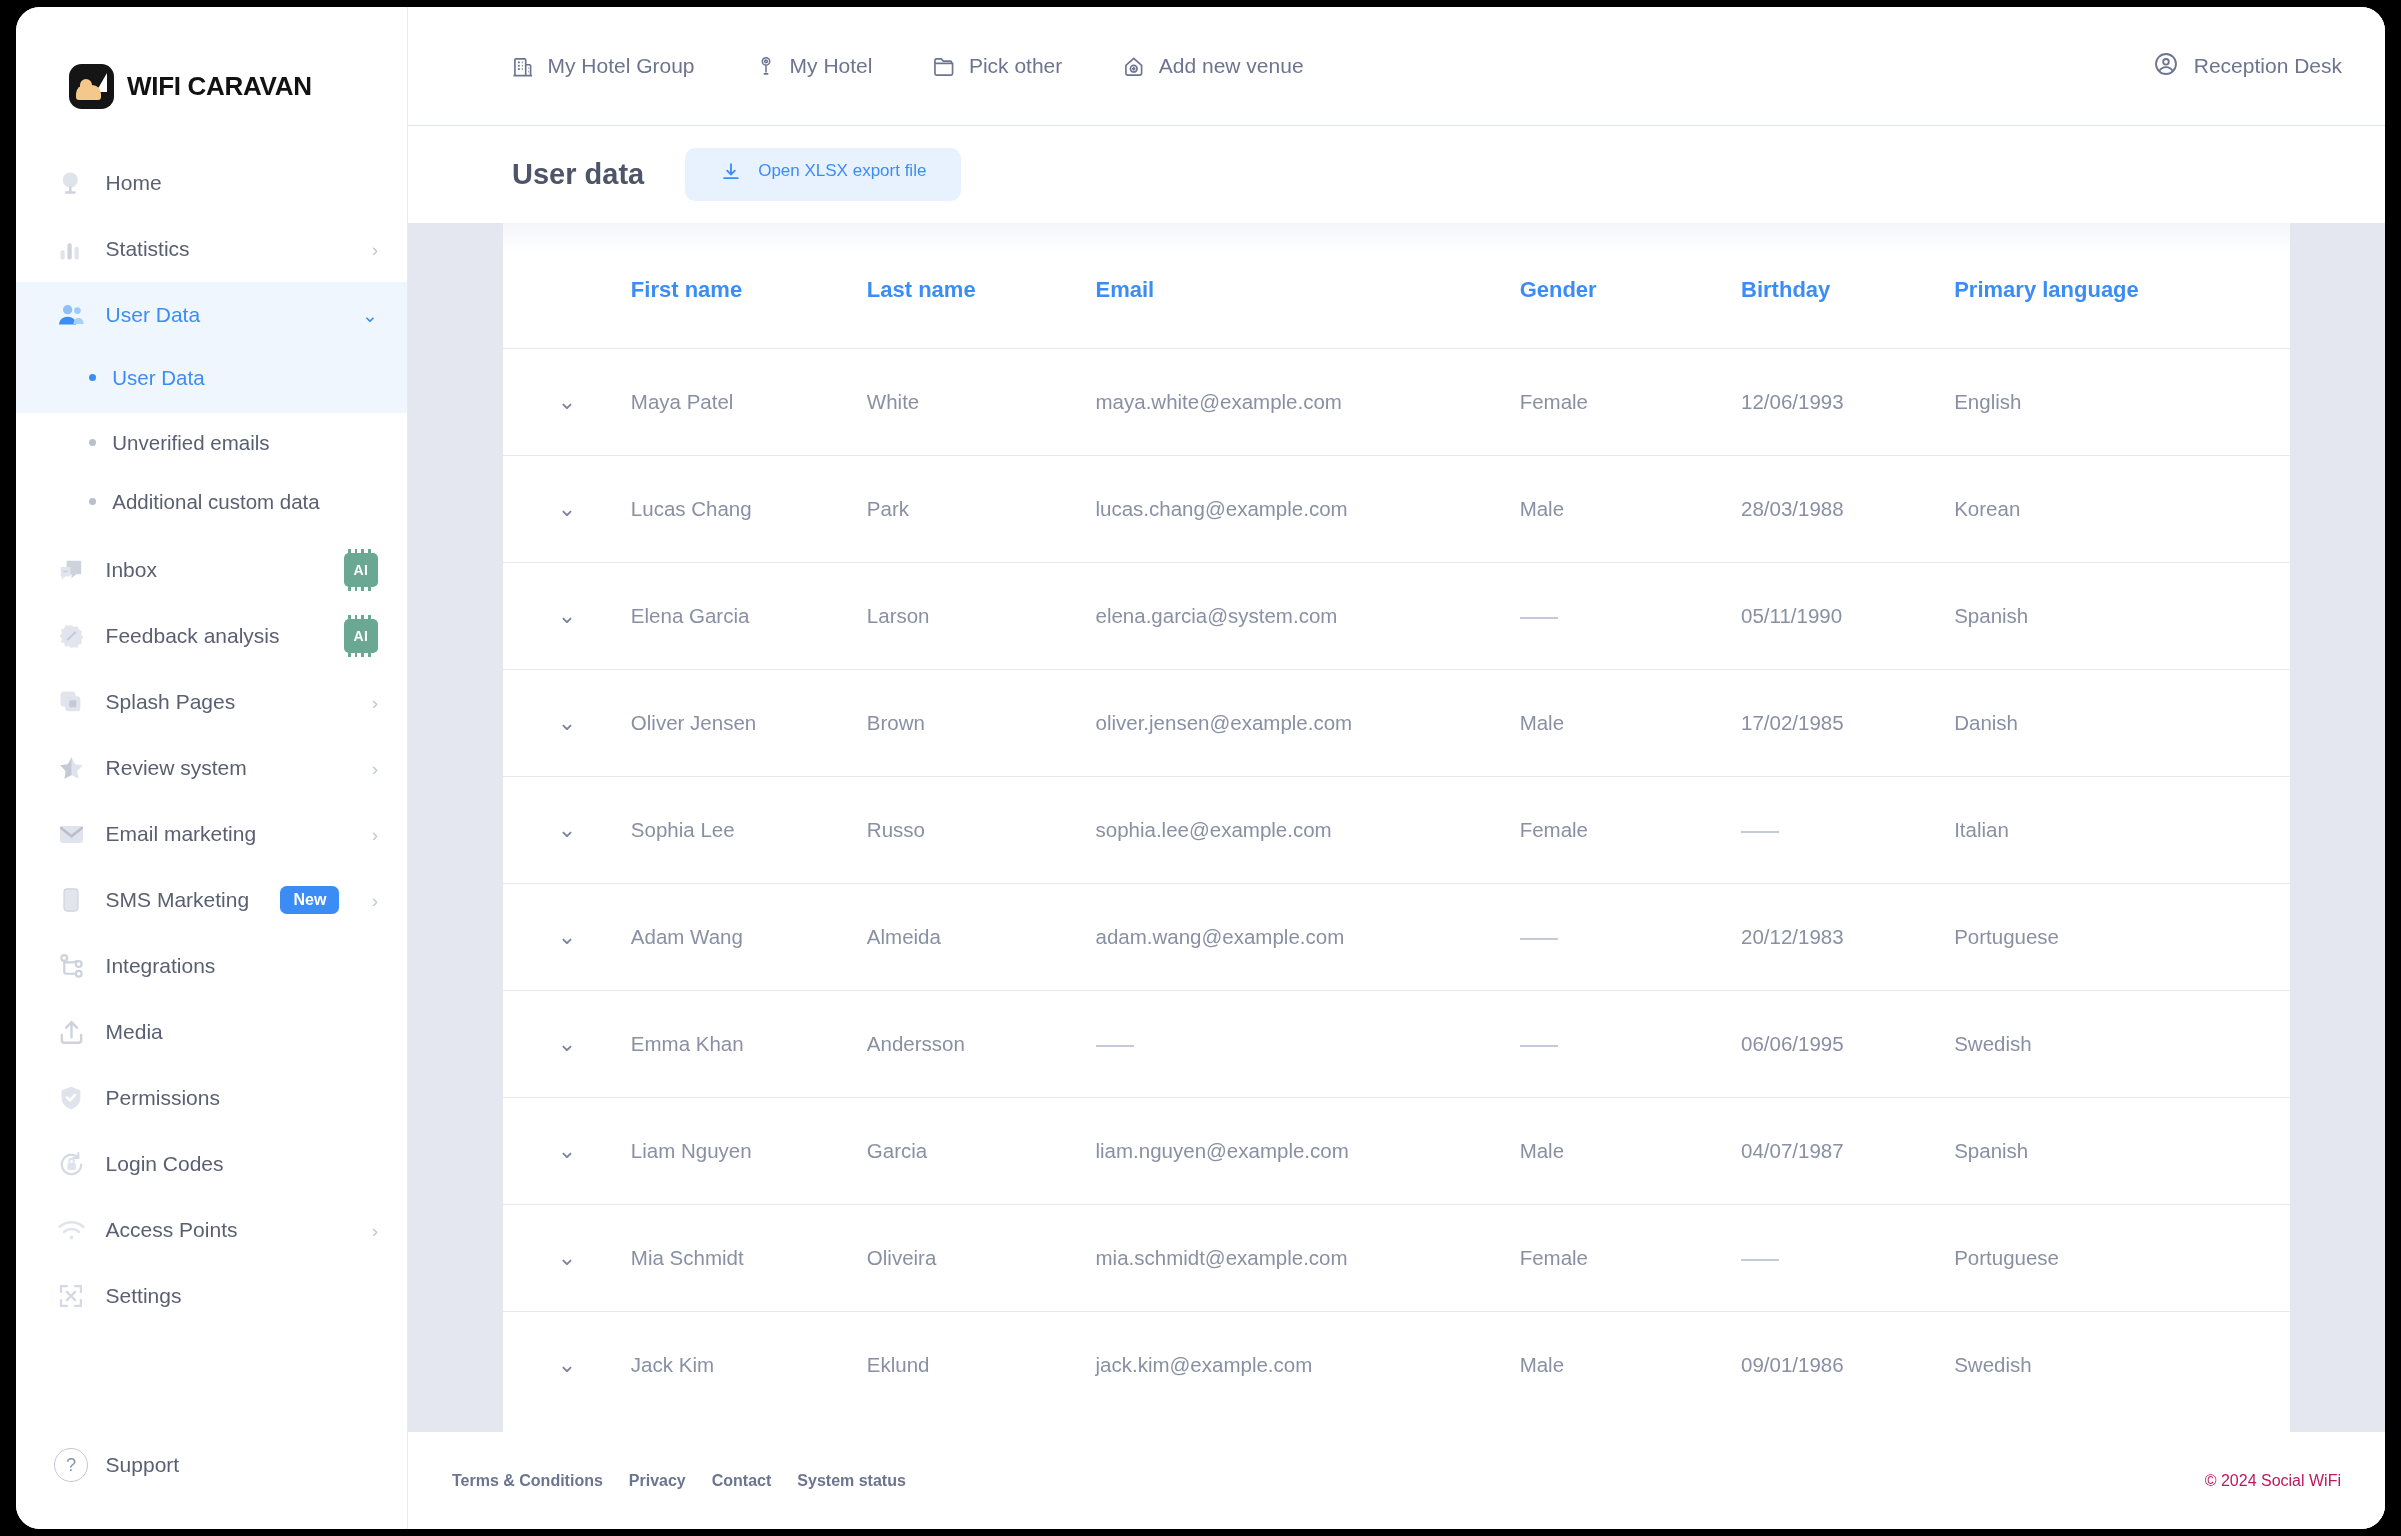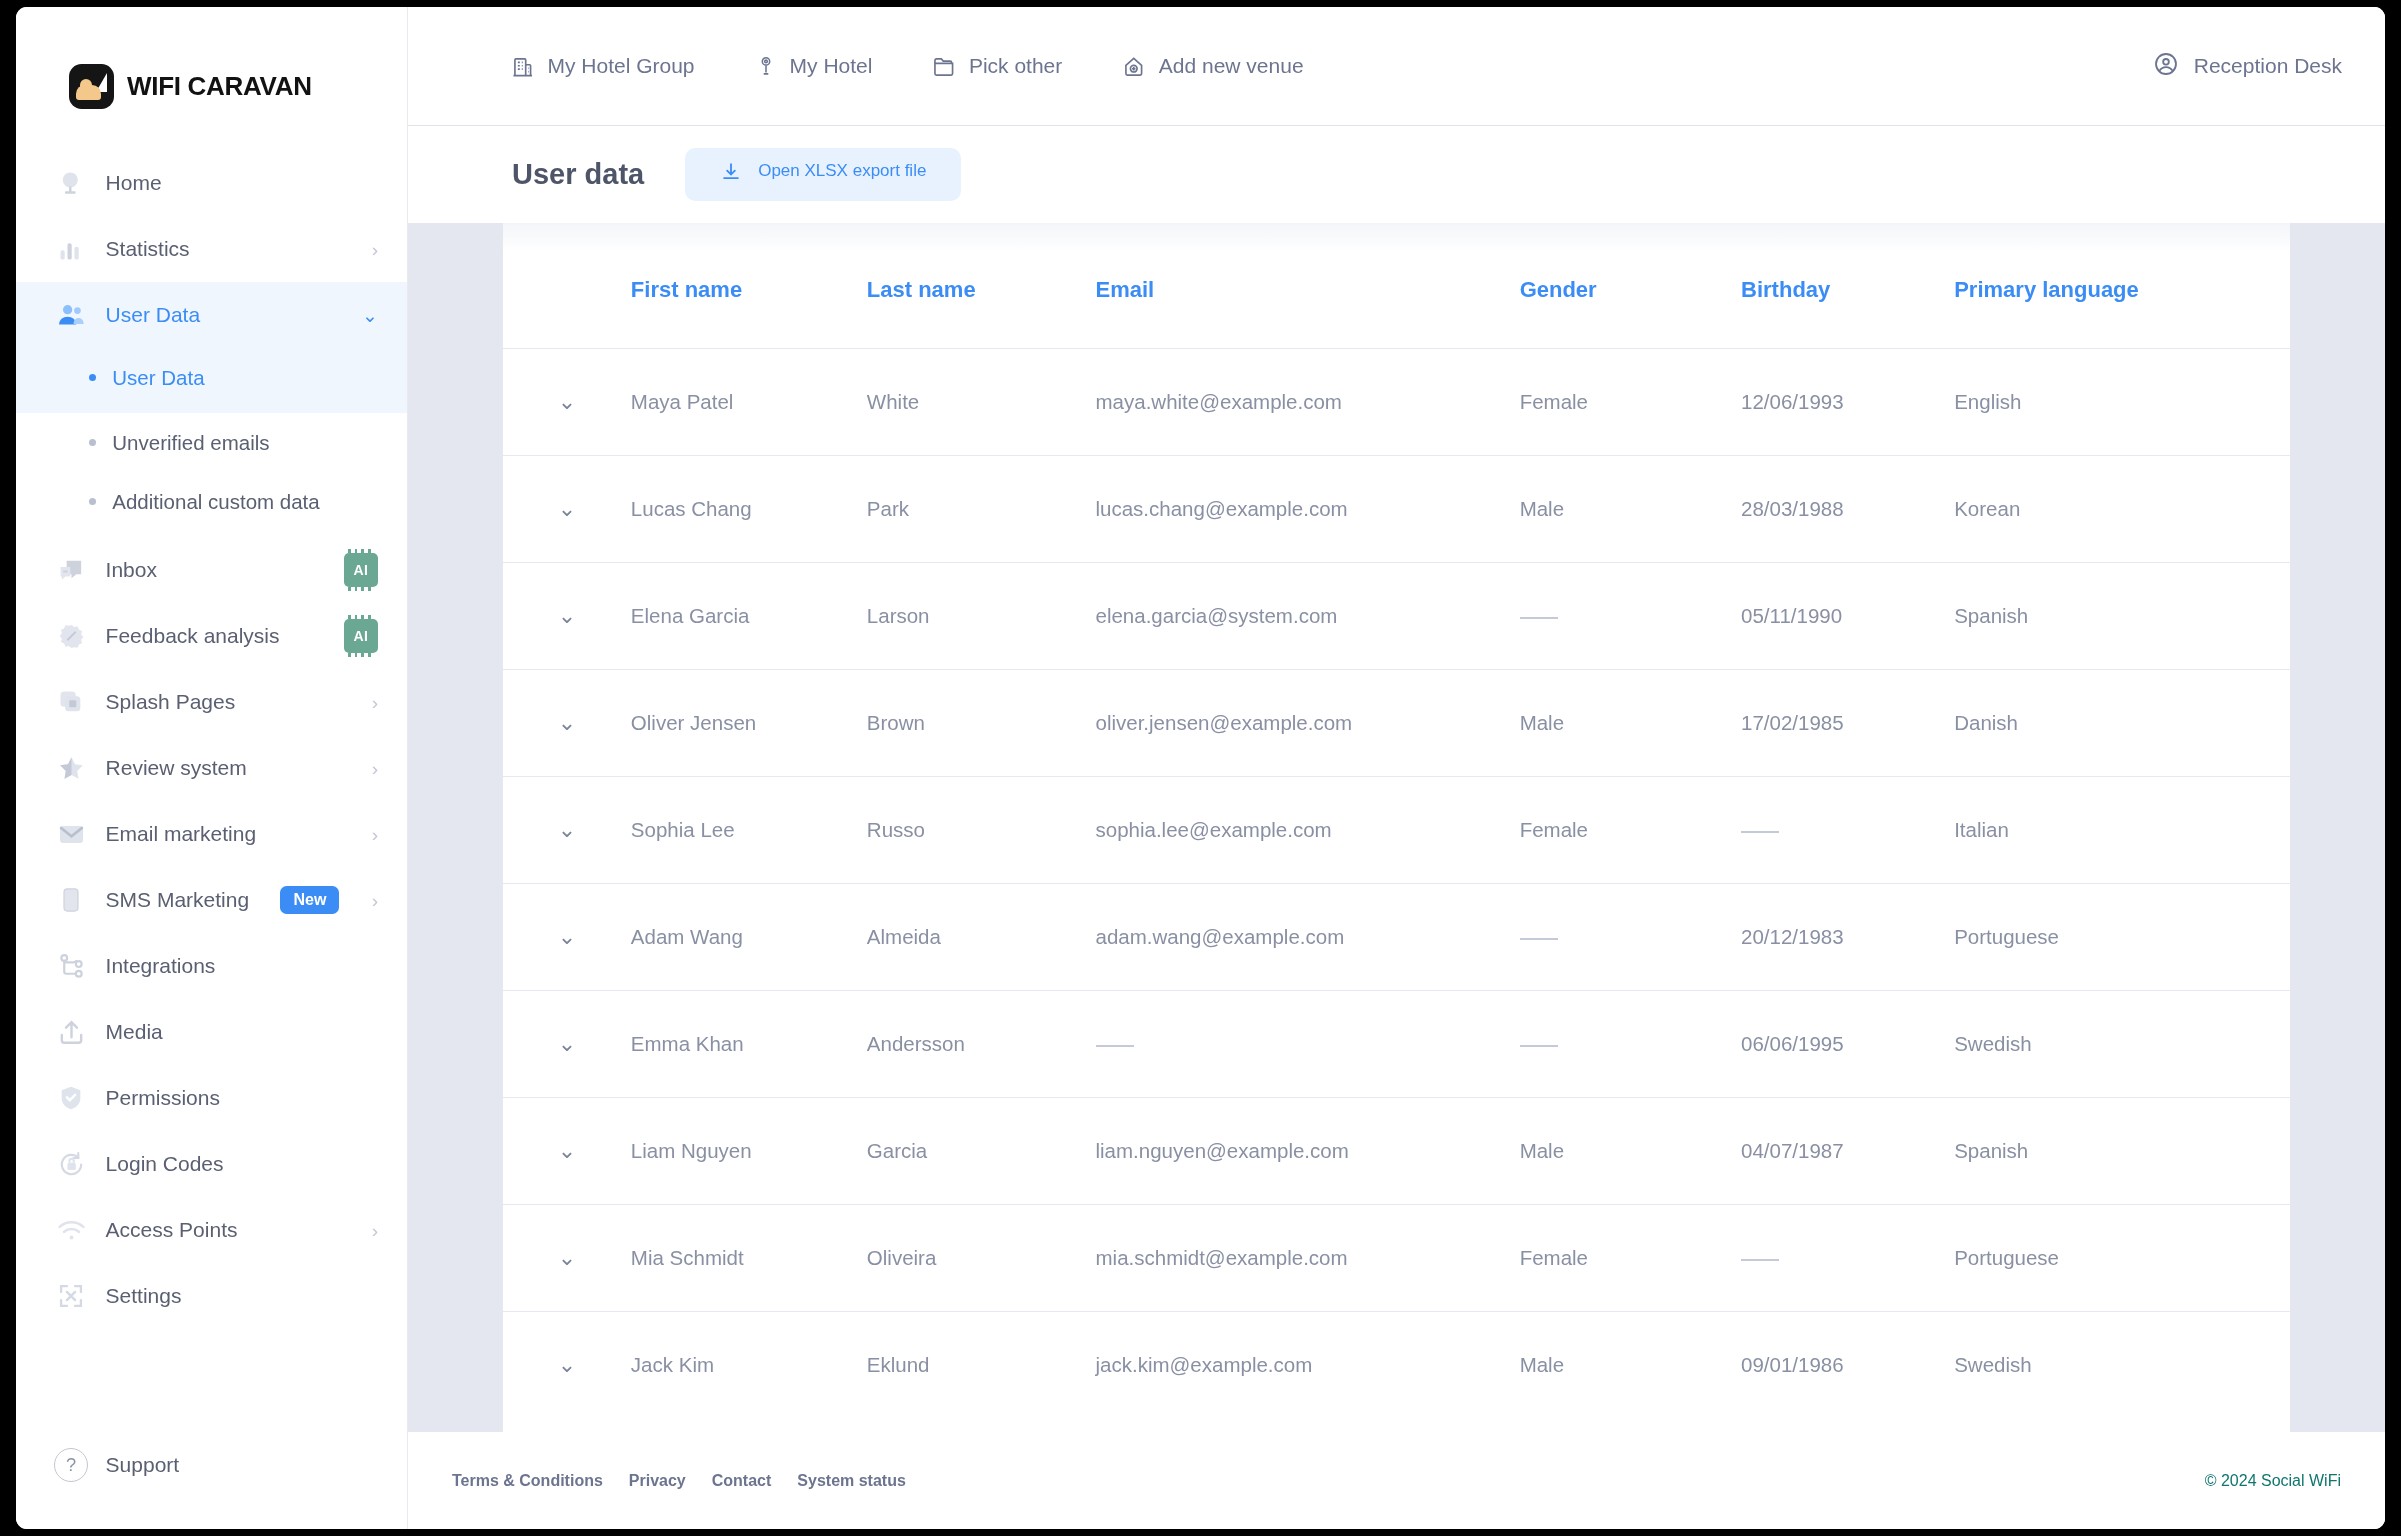--- a/index.html
+++ b/index.html
@@ -8,21 +8,21 @@
     background: #000000;
     font-family: "Liberation Sans", sans-serif;
     overflow: hidden;
   }
 
   .app-window {
     position: absolute;
     left: 16px; top: 7.3px;
     width: 2369px; height: 1522px;
     background: #ffffff;
-    border-radius: 11px;
+    border-radius: 24px;
     overflow: hidden;
     display: flex;
   }
 
   
   .sidebar {
     width: 392px;
     height: 100%;
     background: #ffffff;
     border-right: 1.5px solid #e8eaf0;
@@ -279,21 +279,21 @@
     display: flex; align-items: center;
     padding: 0 44px 0 44px;
     flex: 0 0 97px;
     position: relative; z-index: 4;
   }
   .footer-links { display: flex; align-items: center; gap: 26px; }
   .footer-link {
     font-size: 16px; color: #6c7490; cursor: pointer; white-space: nowrap; font-weight: bold;
   }
   .footer-spacer { flex: 1 1 auto; }
-  .copyright { font-size: 16px; color: #0f766e; white-space: nowrap; }
+  .copyright { font-size: 16px; color: #be185d; white-space: nowrap; }
 
   .scroll-strip-l, .scroll-strip-r {
     position: absolute; top: 0; bottom: 0; width: 37px;
     background: #e4e7ef;
   }
 </style>
 </head>
 <body>
 
 <div class="app-window">

